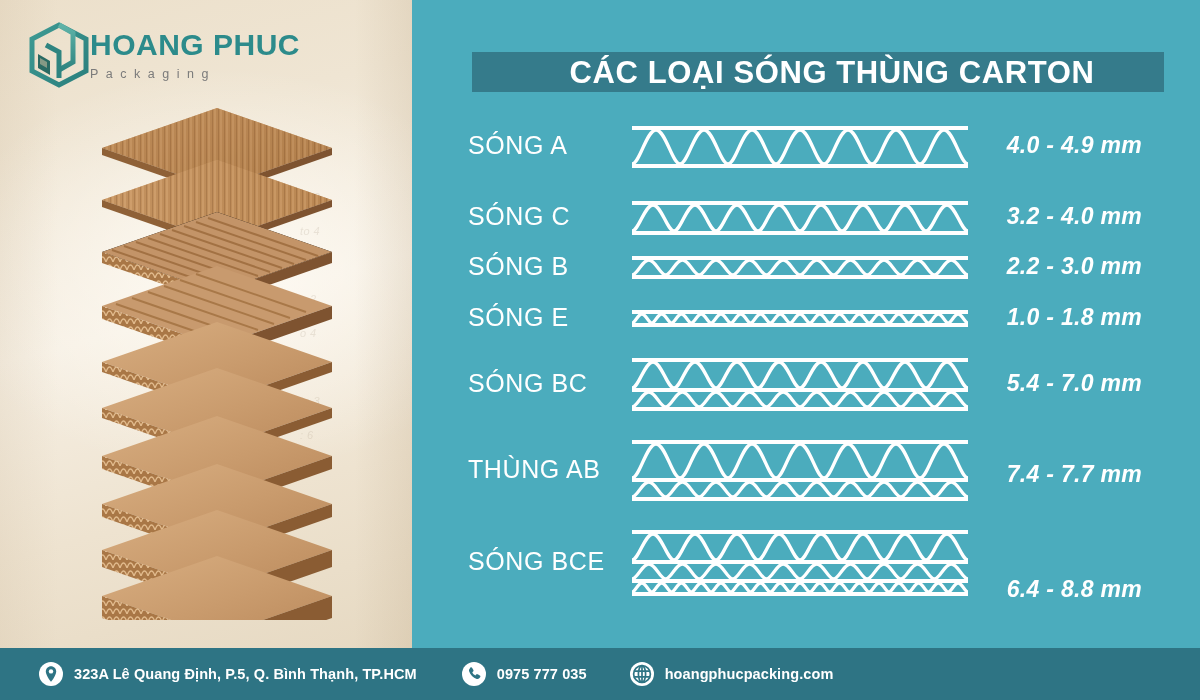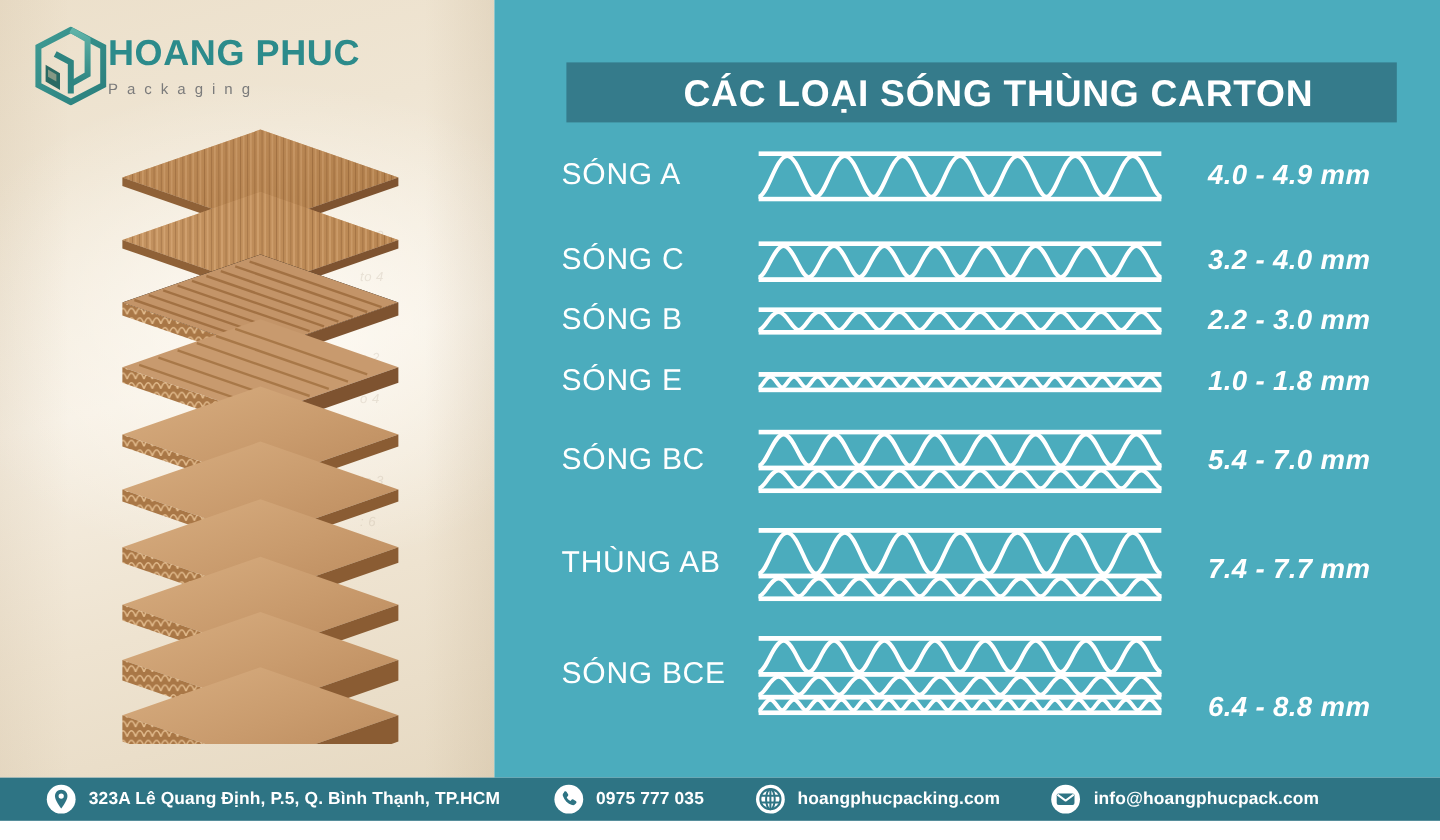--- a/index.html
+++ b/index.html
@@ -60,21 +60,21 @@
   #stack { position: absolute; left: 92px; top: 100px; width: 250px; height: 520px; }
 
   
   #right-panel {
     position: absolute; left: 412px; top: 0;
     width: 788px; height: 648px;
     background: #4bacbd;
   }
   #title-band {
     position: absolute; left: 60px; top: 52px;
-    width: 692px; height: 50px;
+    width: 692px; height: 40px;
     background: #357b8b;
     display: flex; align-items: center; justify-content: center; padding-left: 28px;
   }
   #title-text {
     color: #ffffff; font-size: 31px; font-weight: bold;
     letter-spacing: 0.6px; line-height: 1;
     font-family: "Liberation Sans", sans-serif;
     white-space: nowrap;
   }
 
@@ -90,21 +90,21 @@
     position: absolute; right: 58px;
     color: #ffffff; font-size: 23px; font-weight: bold; font-style: italic;
     letter-spacing: 0.3px; white-space: nowrap;
     font-family: "Liberation Sans", sans-serif;
     text-align: right;
   }
 
   
   #footer {
     position: absolute; left: 0; top: 648px;
-    width: 1200px; height: 36px;
+    width: 1200px; height: 52px;
     background: #2e7484;
     display: flex; align-items: center;
   }
   .contact-item {
     display: flex; align-items: center; gap: 10px;
     color: #ffffff; font-size: 14.5px; font-weight: bold;
     letter-spacing: 0.1px; white-space: nowrap;
     font-family: "Liberation Sans", sans-serif;
   }
   #contact-address { margin-left: 38px; }
@@ -390,23 +390,15 @@
     <div class="contact-item" id="contact-web">
       <svg class="contact-icon" viewBox="0 0 26 26">
         <circle cx="13" cy="13" r="12" fill="#ffffff"></circle>
         <circle cx="13" cy="13" r="8.4" fill="none" stroke="#2e7484" stroke-width="1.7"></circle>
         <ellipse cx="13" cy="13" rx="3.6" ry="8.4" fill="none" stroke="#2e7484" stroke-width="1.7"></ellipse>
         <path d="M4.8 10.2h16.4M4.8 15.8h16.4M13 4.6v16.8" stroke="#2e7484" stroke-width="1.7"></path>
       </svg>
       <span>hoangphucpacking.com</span>
     </div>
 
-    <div class="contact-item" id="contact-email">
-      <svg class="contact-icon" viewBox="0 0 26 26">
-        <circle cx="13" cy="13" r="12" fill="#ffffff"></circle>
-        <rect x="5.6" y="8.2" width="14.8" height="9.6" rx="1.6" fill="#2e7484"></rect>
-        <path d="M6.2 9.2 L13 14.2 L19.8 9.2" fill="none" stroke="#ffffff" stroke-width="1.6" stroke-linejoin="round"></path>
-      </svg>
-      <span>info@hoangphucpack.com</span>
-    </div>
 
   </div>
 </div>
 
 </body></html>

